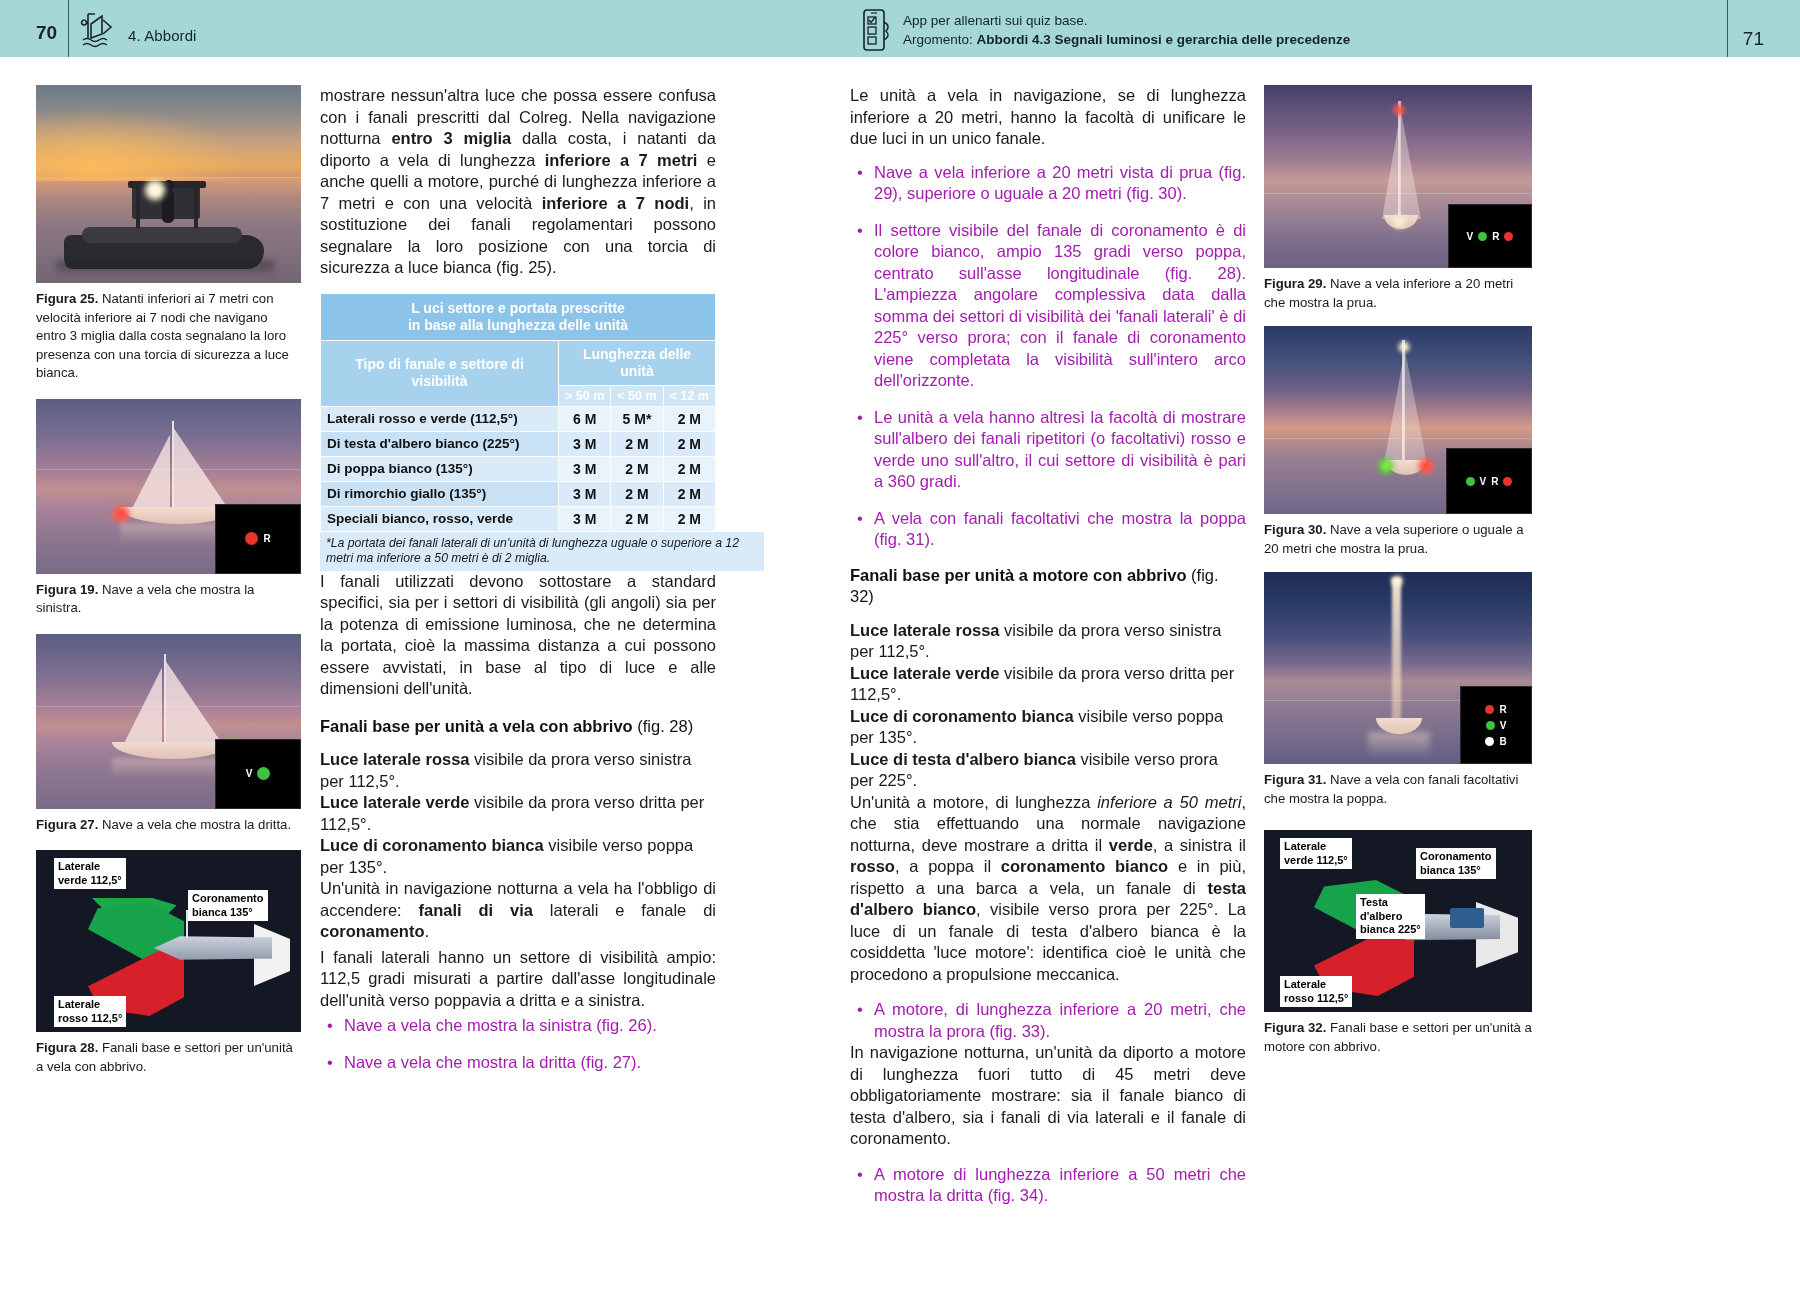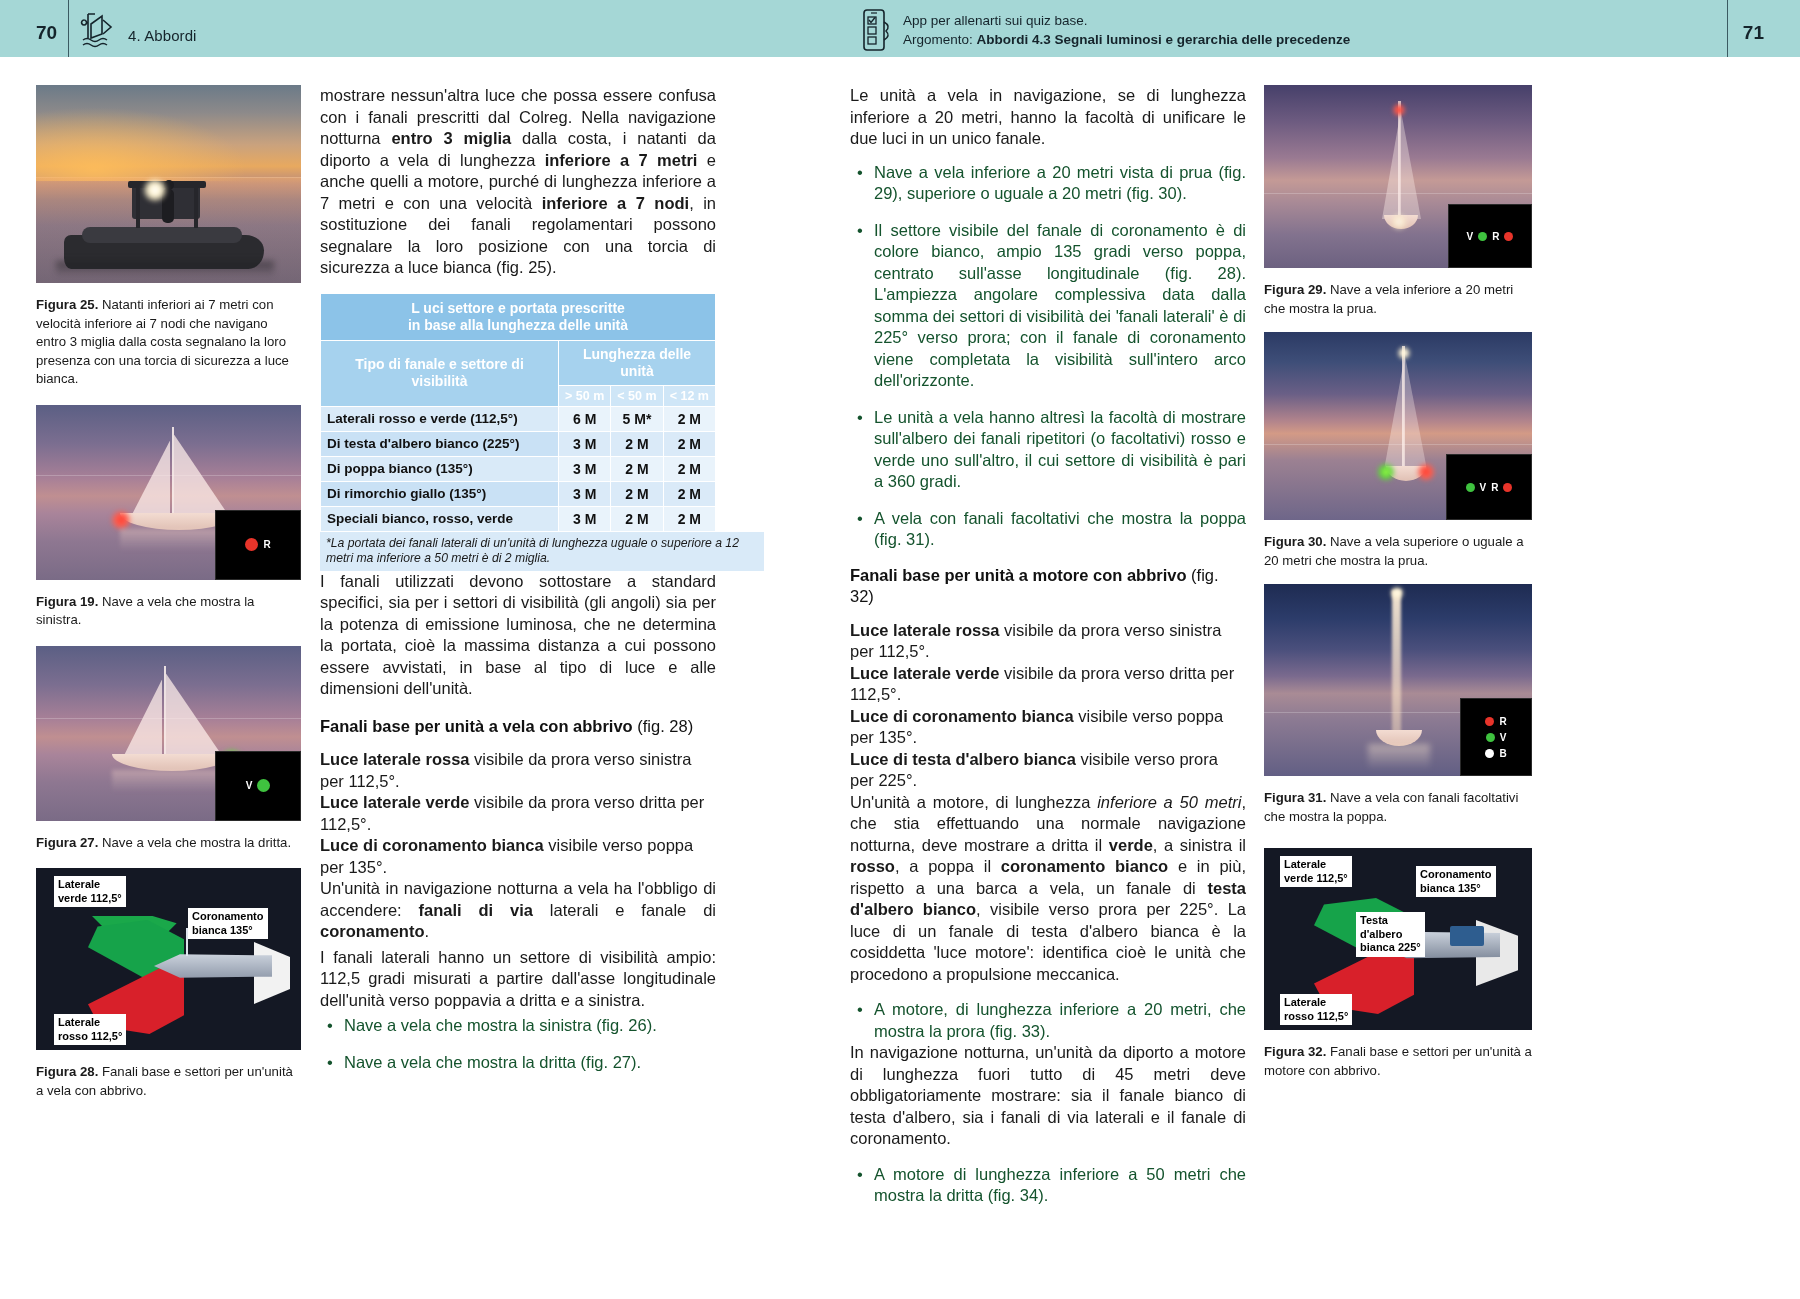--- a/index.html
+++ b/index.html
@@ -19,22 +19,22 @@
   .header {
     position: absolute; top: 0; left: 0;
     width: 1800px; height: 57px;
     background: #a5d7d6;
   }
   .hdr-pageno-l {
     position: absolute; left: 36px; top: 22px;
     font-size: 19px; font-weight: bold; color: #15242b;
   }
   .hdr-pageno-r {
-    position: absolute; right: 36px; top: 22px;
-    font-size: 19px; font-weight: bold; color: #15242b;
+    position: absolute; right: 36px; top: 28px;
+    font-size: 19px; font-weight: normal; color: #15242b;
   }
   .hdr-divider-l {
     position: absolute; left: 68px; top: 0; width: 1px; height: 57px;
     background: #3b5a62;
   }
   .hdr-divider-r {
     position: absolute; right: 72px; top: 0; width: 1px; height: 57px;
     background: #3b5a62;
   }
   .hdr-icon-boat { position: absolute; left: 78px; top: 10px; }
@@ -77,35 +77,35 @@
 
   .sec-head {
     font-size: 16.5px; line-height: 21.5px; font-weight: bold; color: #111;
     margin-top: 16px;
   }
   .sec-head .reg { font-weight: normal; }
 
   ul.bul { list-style: none; margin-top: 4px; }
   ul.bul li {
     position: relative; padding-left: 24px;
-    font-size: 16.5px; line-height: 21.5px; color: #14532d;
+    font-size: 16.5px; line-height: 21.5px; color: #a21caf;
     text-align: justify;
   }
   ul.bul li::before {
     content: "•"; position: absolute; left: 7px; top: 0; font-size: 16.5px;
   }
   ul.bul li + li { margin-top: 15px; }
 
   .lead-def { font-size: 16.5px; line-height: 21.5px; color: #1a1a1a; }
   .lead-def b { font-weight: bold; text-align: center; }
 
   
   .cap {
     font-size: 13.2px; line-height: 18.5px; color: #1a1a1a;
-    margin-top: 13px;
+    margin-top: 7px;
   }
   .cap b { font-weight: bold; }
 
   
   .fig { position: relative; overflow: hidden; }
 
   .sea-sunset {
     background:
       linear-gradient(to bottom,
         #6b7a88 0%, #8d8a8a 14%, #c9a27e 30%, #e8a95f 41%,

